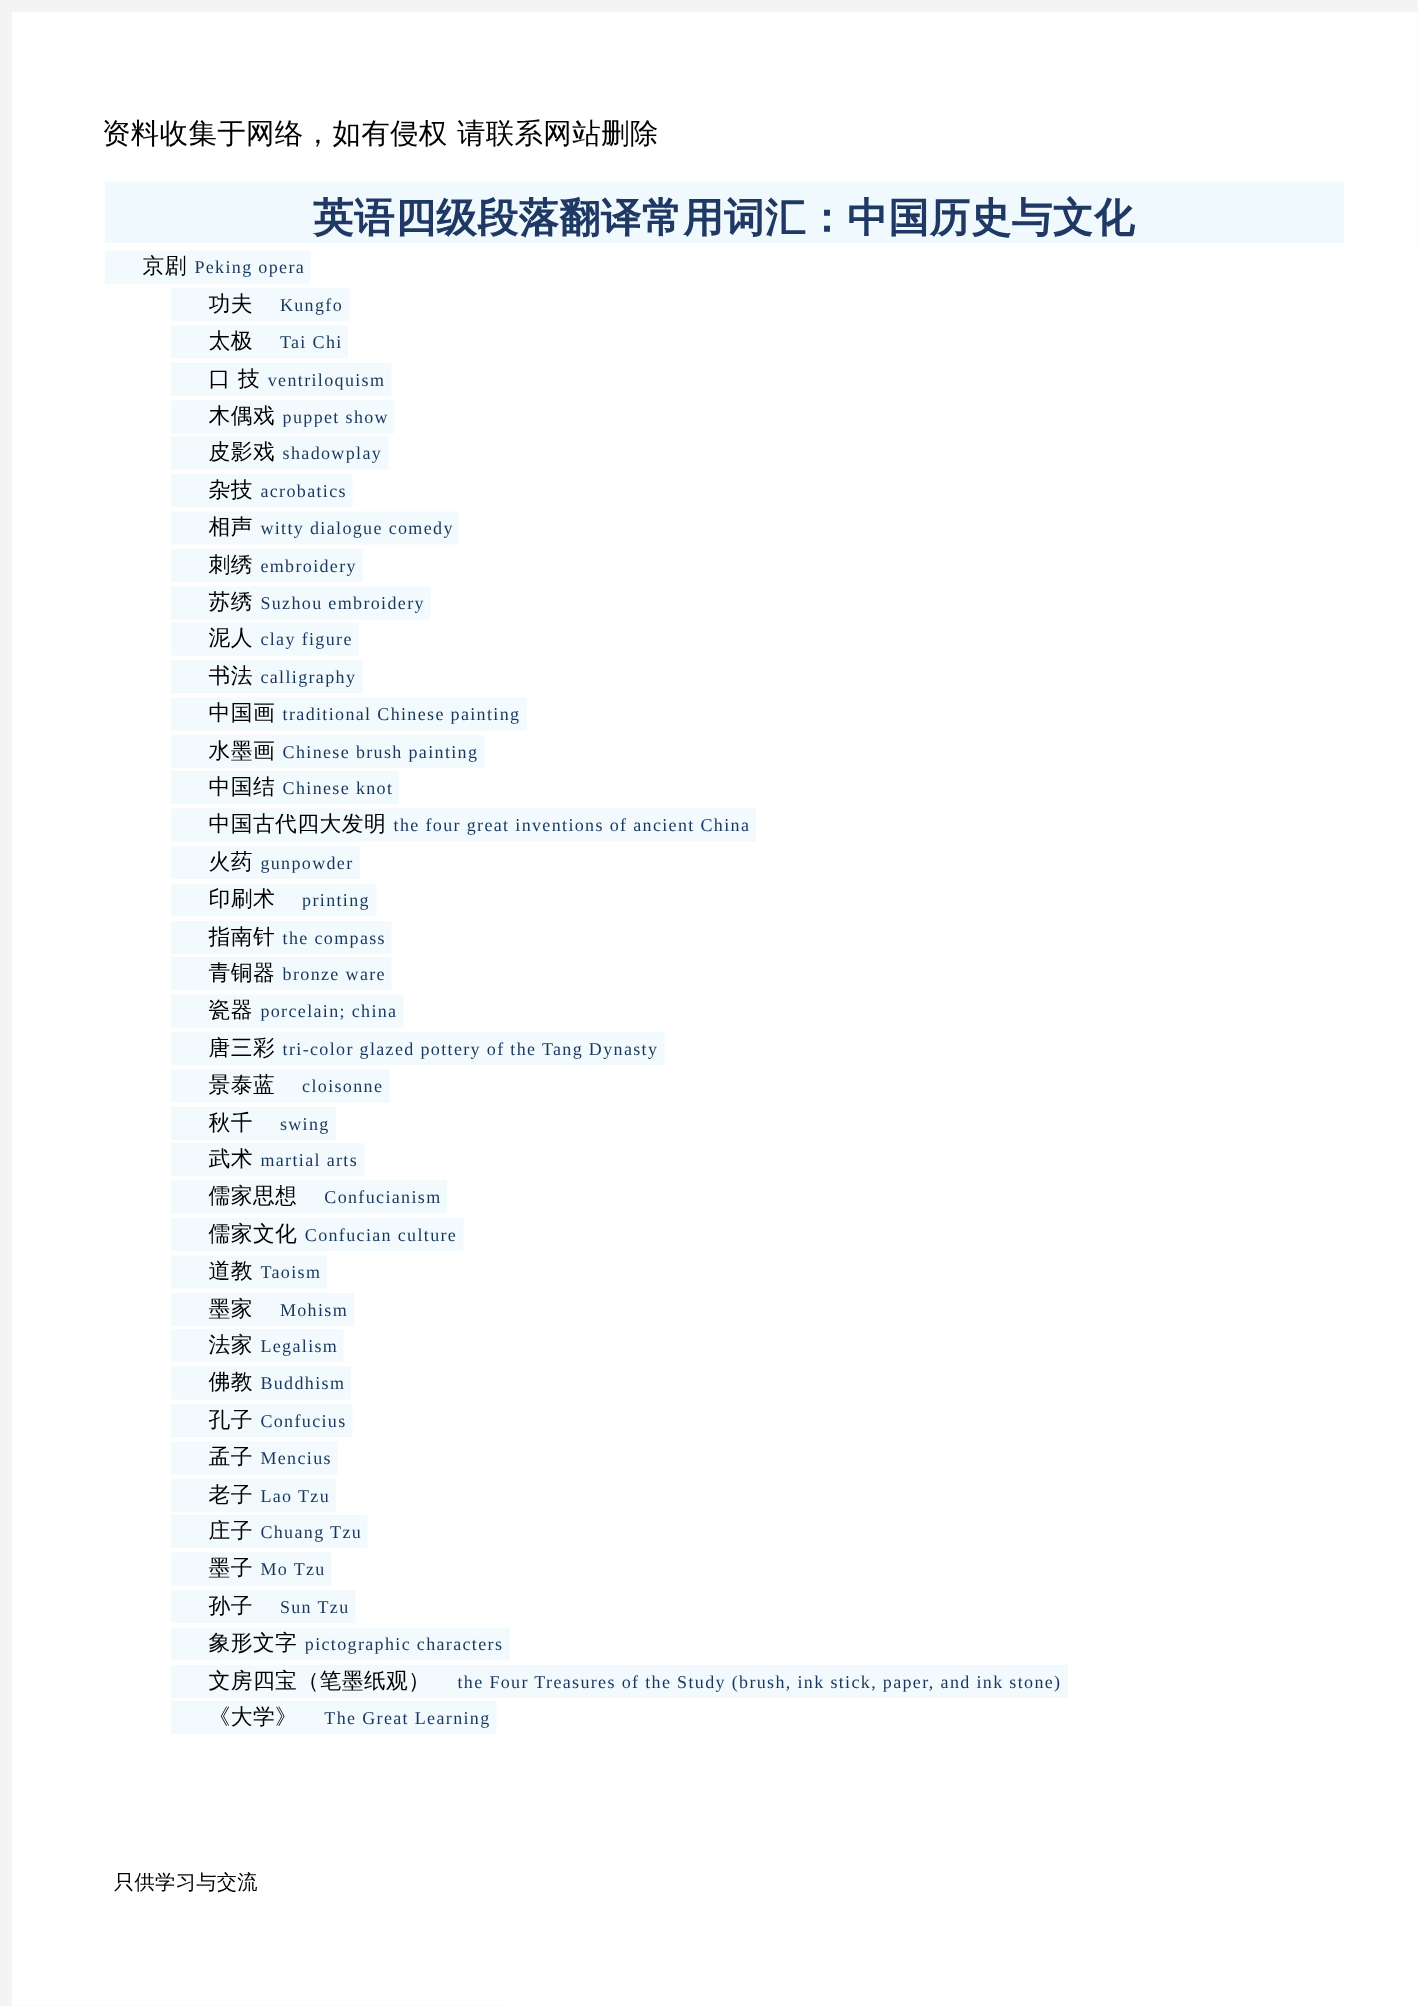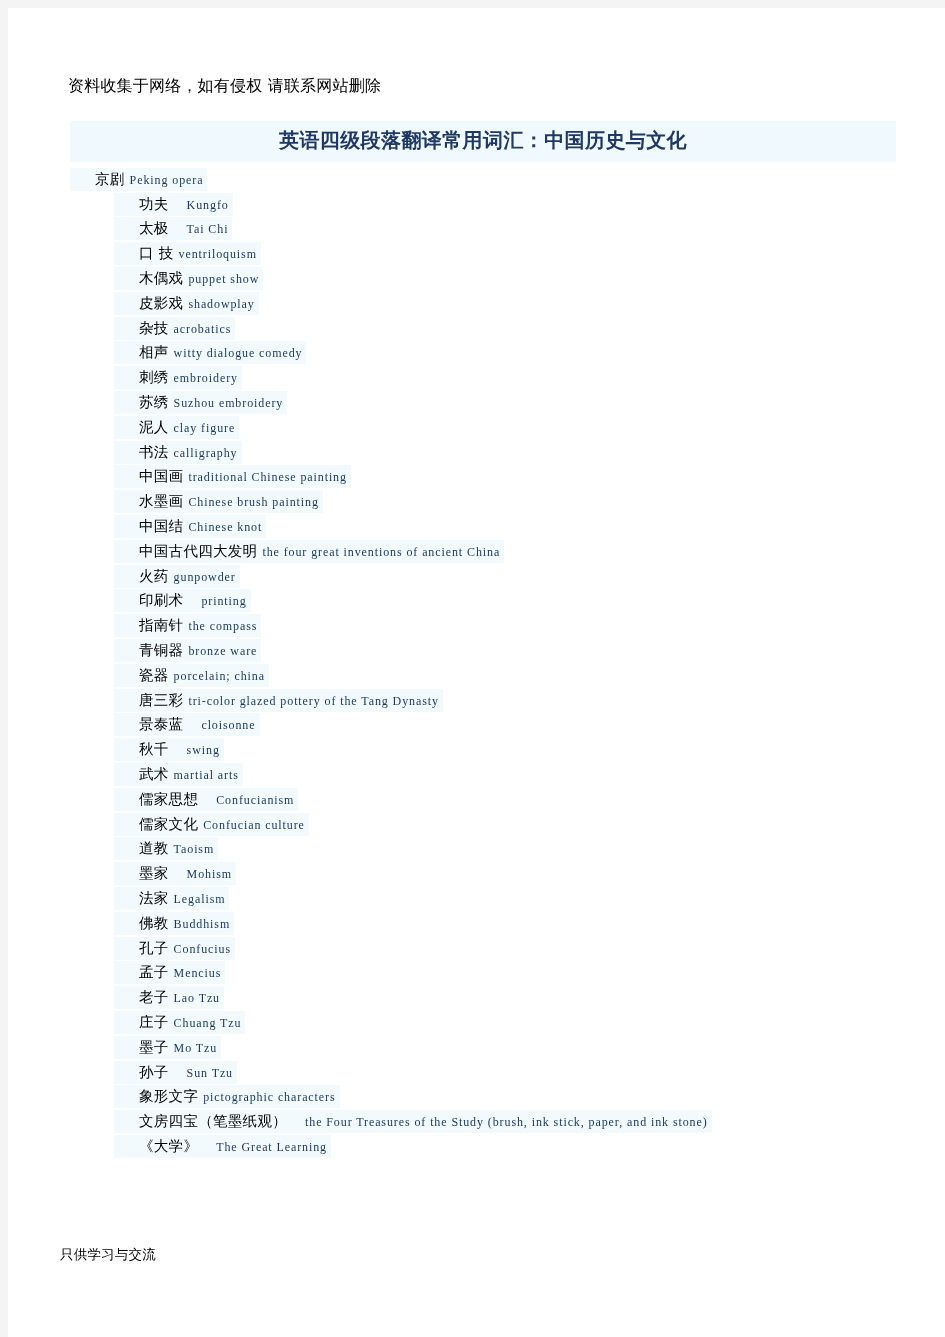--- a/index.html
+++ b/index.html
@@ -23,21 +23,21 @@
     background: #ffffff;
     box-sizing: border-box;
   }
 
   
   #notice {
     position: absolute;
     left: 60px;
     top: 68px;
     font-family: "DejaVu Sans", "Liberation Sans", sans-serif;
-    font-size: 16px;
+    font-size: 19px;
     color: #000000;
     white-space: nowrap;
     letter-spacing: 0.2px;
   }
 
   
   #title-band {
     position: absolute;
     left: 62px;
     top: 113px;
@@ -45,21 +45,21 @@
     height: 41px;
     background: #f0f9fd;
   }
   #title-text {
     position: absolute;
     left: 0;
     right: 0;
     top: 6px;
     text-align: center;
     font-family: "DejaVu Sans", "Liberation Sans", sans-serif;
-    font-size: 20px;
+    font-size: 27px;
     font-weight: bold;
     color: #1f3864;
     letter-spacing: 0.4px;
   }
 
   
   #vocab-list {
     position: absolute;
     left: 62px;
     top: 158px;
@@ -95,21 +95,21 @@
     letter-spacing: 0.9px;
     margin-left: 5px;
   }
   .en.tight {
     margin-left: 18px;
   }
 
   
   #footer {
     position: absolute;
-    left: 52px;
+    left: 68px;
     top: 1238px;
     font-family: "DejaVu Sans", "Liberation Sans", sans-serif;
     font-size: 13.5px;
     color: #000000;
     letter-spacing: 0.2px;
   }
 </style>
 </head>
 <body>
 

